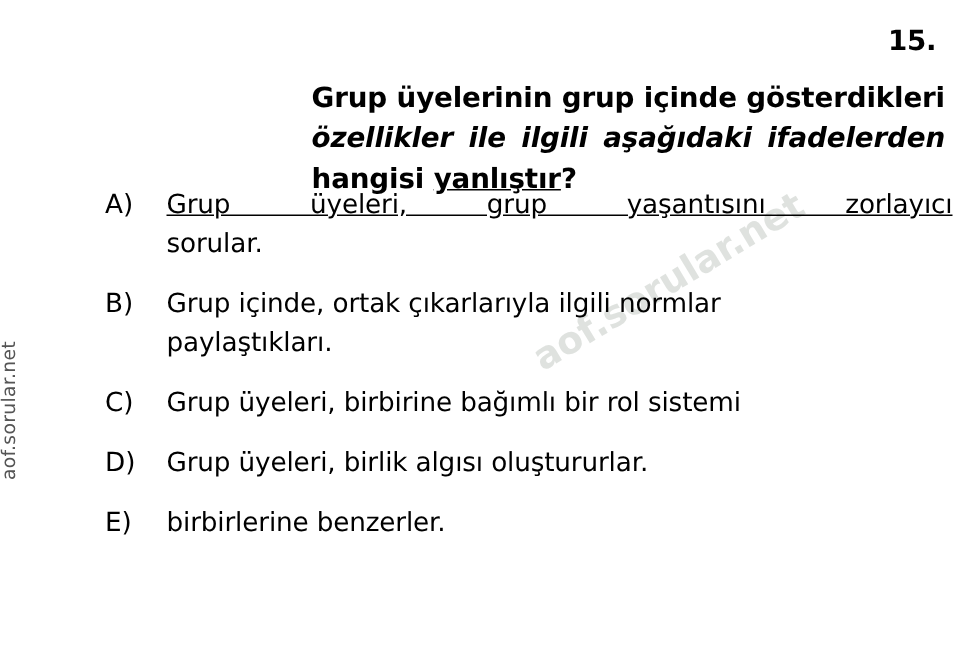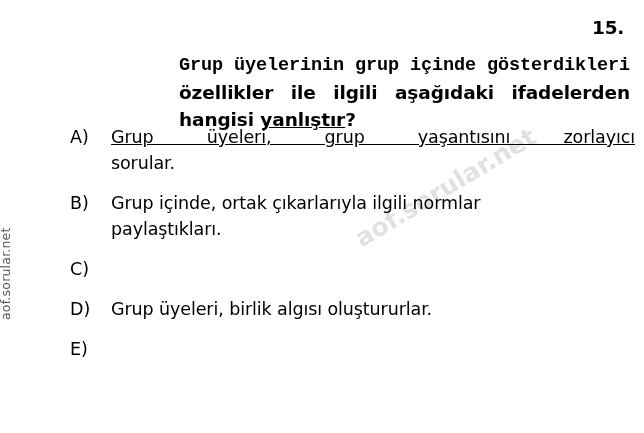--- a/index.html
+++ b/index.html
@@ -125,22 +125,22 @@
 <div class="page">
 
   <div class="side-watermark">aof.sorular.net</div>
 
   <div class="diag-watermark">aof.sorular.net</div>
 
   <div class="question-block">
     <div class="q-row">
       <div class="q-number">15.</div>
       <div class="q-text">
-        <span class="justify-line" style="display:block; text-align:justify; text-align-last:justify;font-family:Liberation Mono, monospace;">Grup üyelerinin grup içinde gösterdikleri</span>
-        <span class="justify-line" style="display:block; text-align:justify; text-align-last:justify;">özellikler ile ilgili aşağıdaki ifadelerden</span>
+        <span class="justify-line" style="display:block; text-align:justify; text-align-last:justify;">Grup üyelerinin grup içinde gösterdikleri</span>
+        <span class="justify-line" style="display:block; text-align:justify; text-align-last:justify;font-style:italic;">özellikler ile ilgili aşağıdaki ifadelerden</span>
         <span class="last-line"><span>hangisi </span><u>yanlıştır</u><span>?</span></span>
       </div>
     </div>
   </div>
 
   <div class="options">
 
     <div class="option">
       <div class="opt-label">A)</div>
       <div class="opt-text">
@@ -153,31 +153,33 @@
       <div class="opt-label">B)</div>
       <div class="opt-text">
         <span class="plain-line">Grup içinde, ortak çıkarlarıyla ilgili normlar</span>
         <span class="plain-line">paylaştıkları.</span>
       </div>
     </div>
 
     <div class="option">
       <div class="opt-label">C)</div>
       <div class="opt-text">
+        <span class="plain-line">Grup üyeleri, birbirine bağımlı bir rol sistemi</span>
       </div>
     </div>
 
     <div class="option">
       <div class="opt-label">D)</div>
       <div class="opt-text">
         <span class="plain-line">Grup üyeleri, birlik algısı oluştururlar.</span>
       </div>
     </div>
 
     <div class="option">
       <div class="opt-label">E)</div>
       <div class="opt-text">
+        <span class="plain-line">birbirlerine benzerler.</span>
       </div>
     </div>
 
   </div>
 
 </div>
 
 </body></html>

